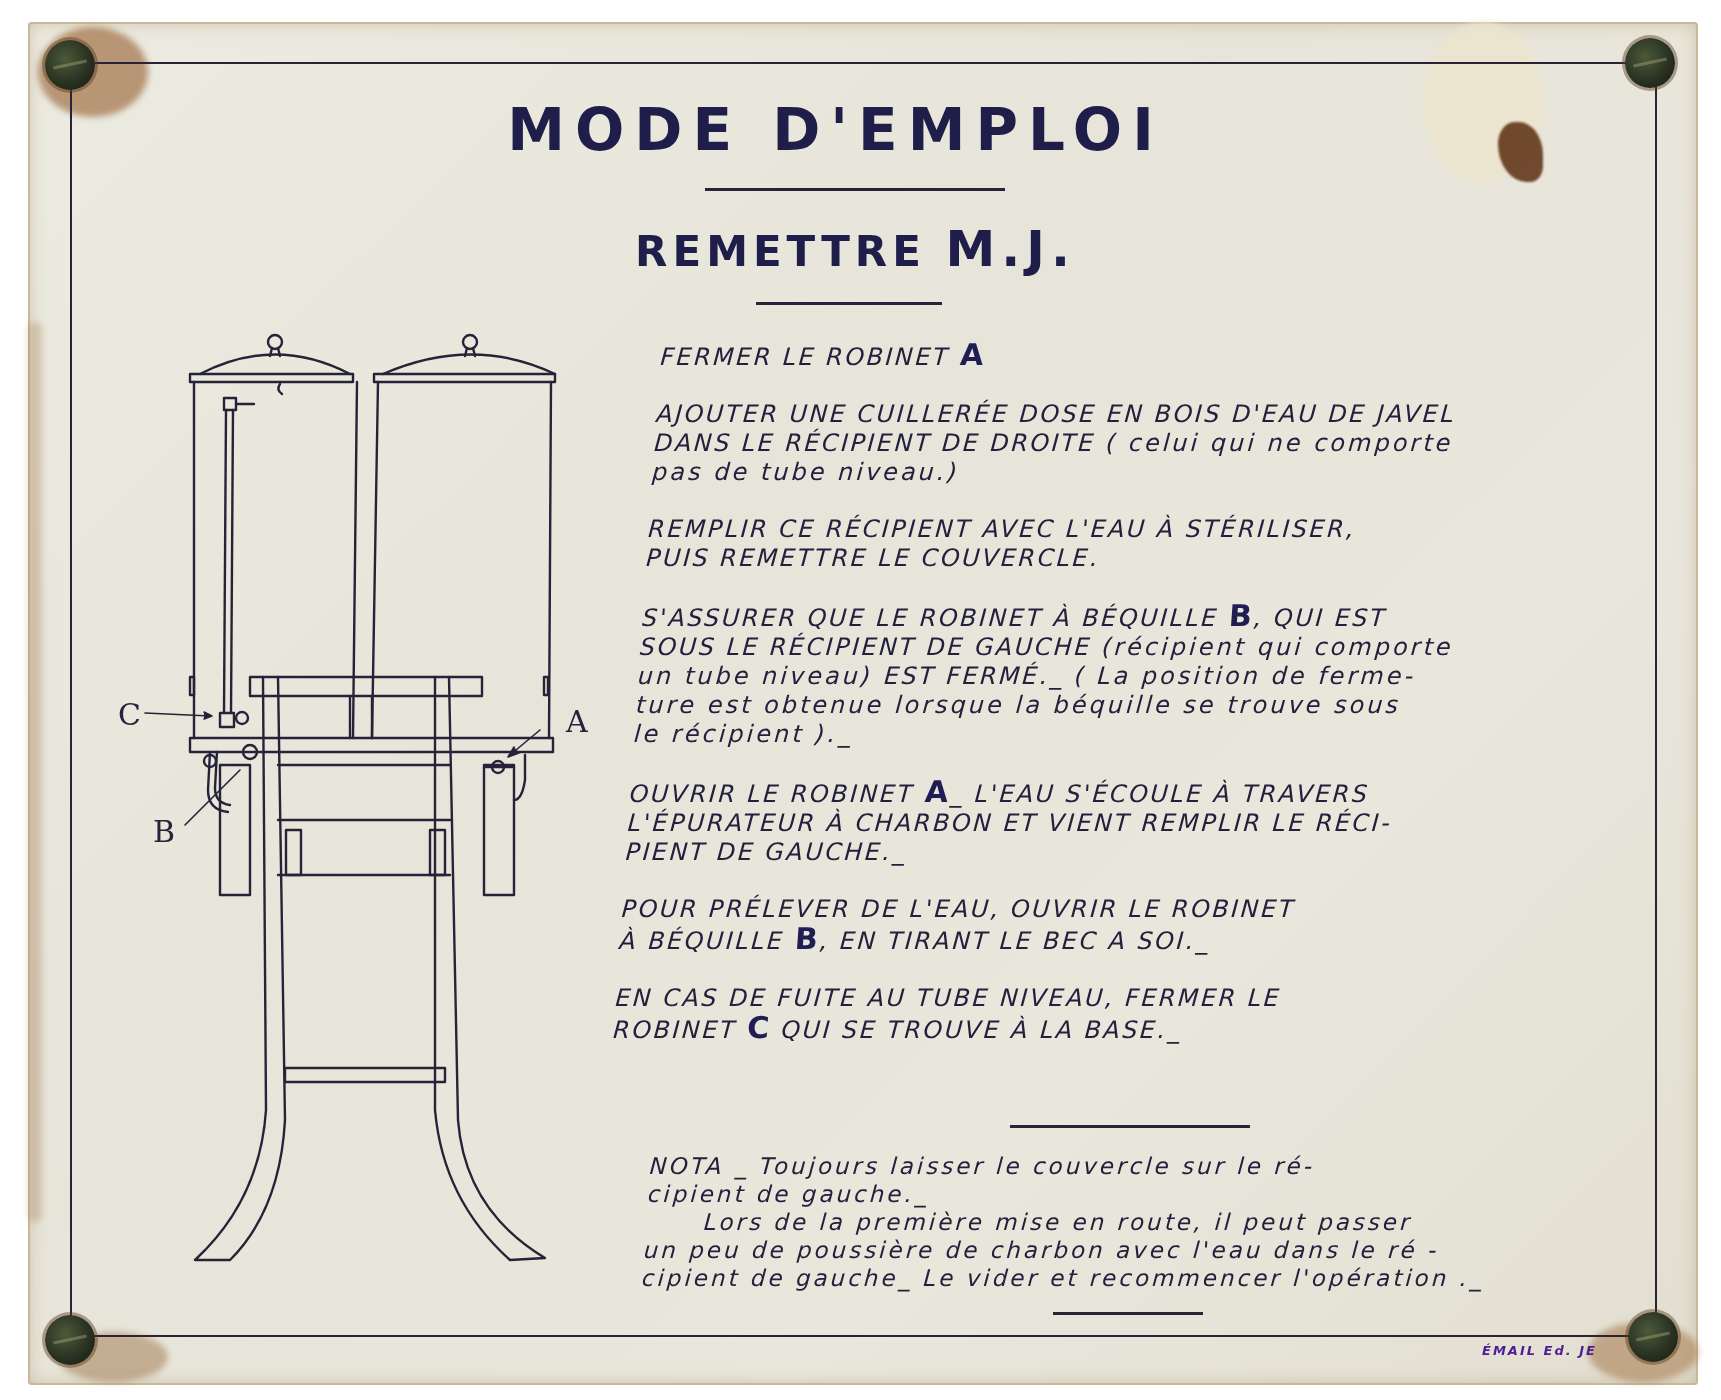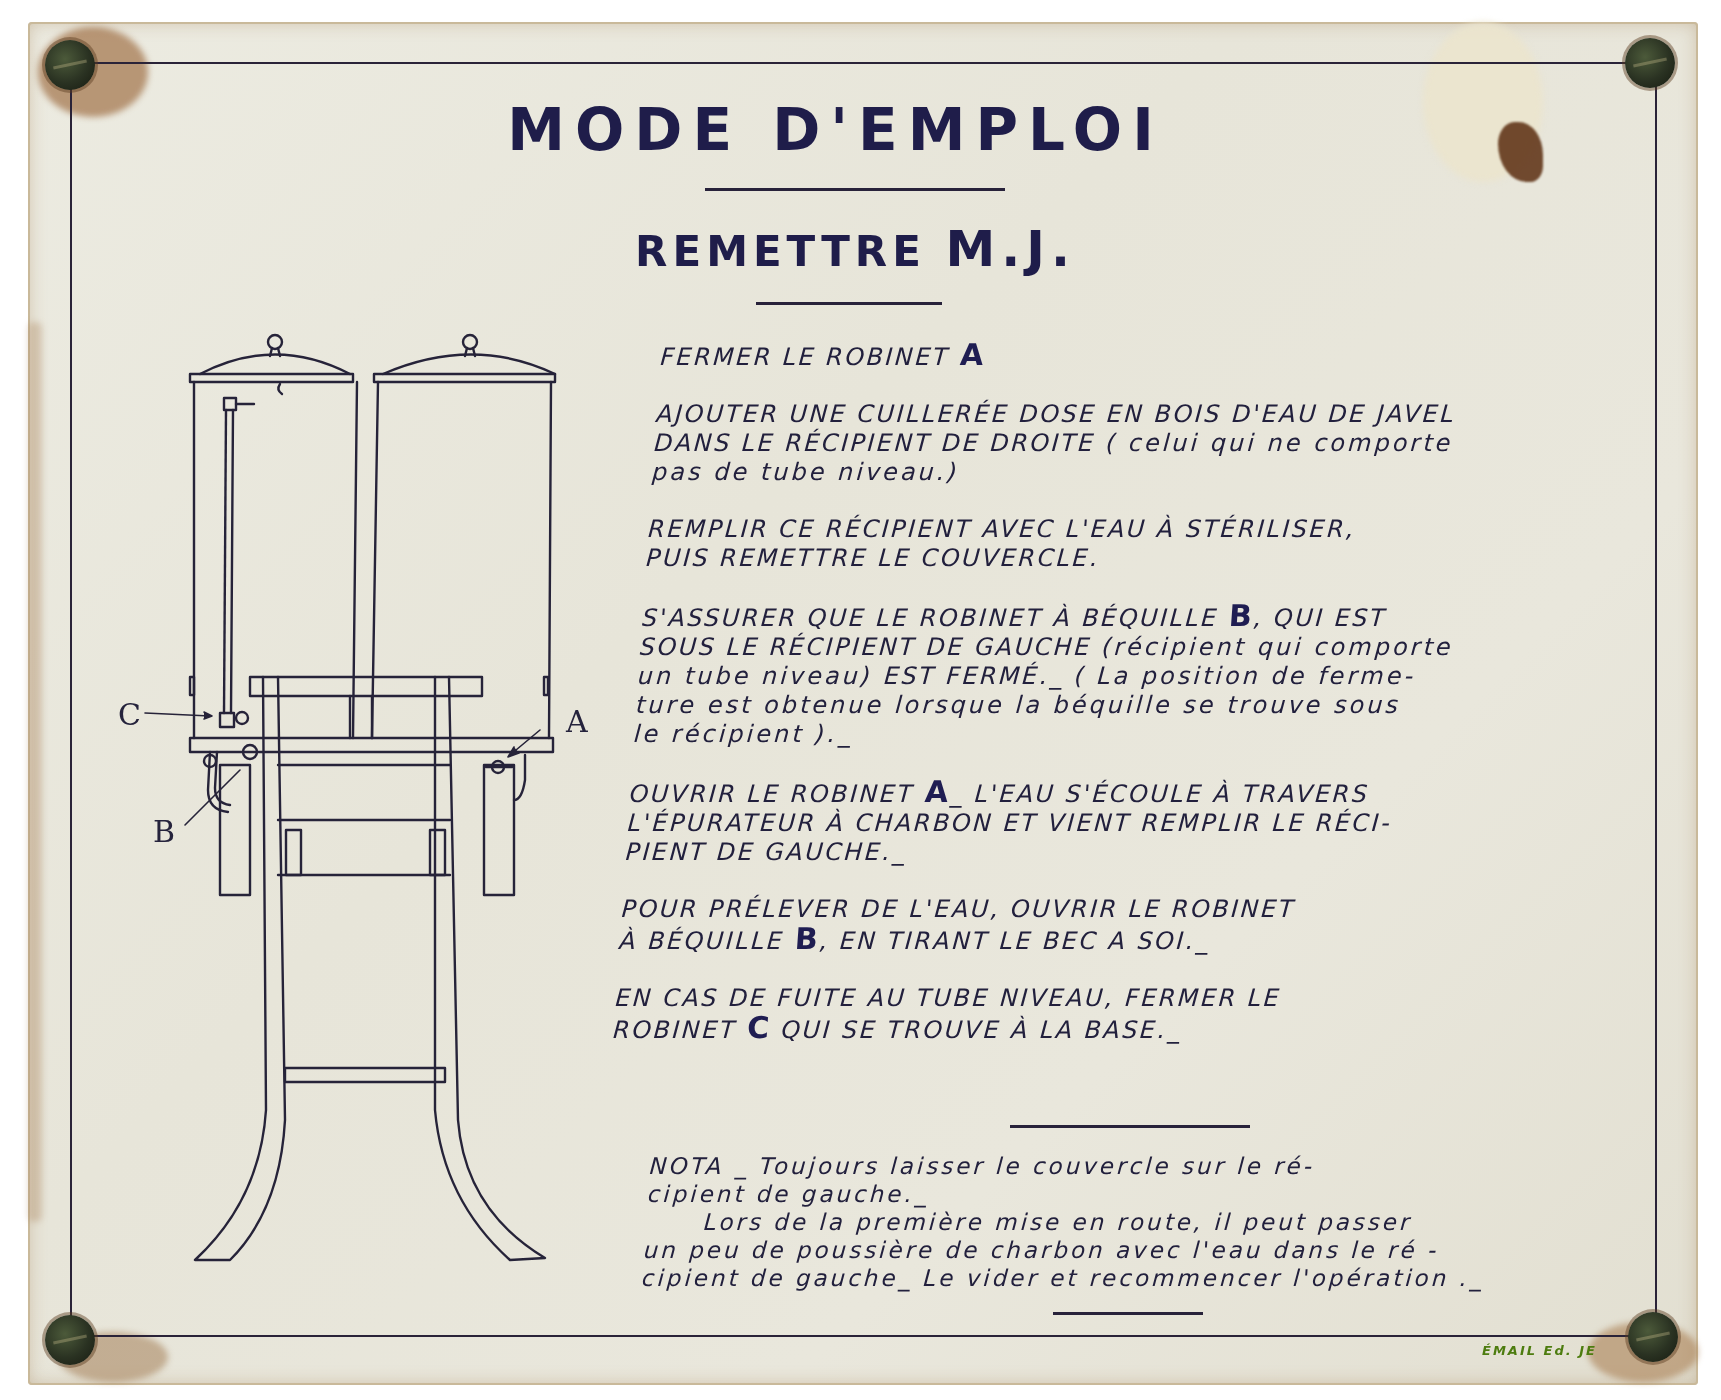--- a/index.html
+++ b/index.html
@@ -27,21 +27,21 @@
            line-height:29px; letter-spacing:2.4px; transform:skewX(-4deg); }
   .instr p { margin:0 0 28px 0; }
   .instr .big { font-weight:bold; font-style:normal; font-size:30px; color:#1f1d52; }
   .instr .lc { letter-spacing:3px; }
   .nota { position:absolute; left:646px; top:1152px; width:1000px; color:#22203d;
           font-family:"DejaVu Sans", sans-serif; font-style:italic; font-size:23px;
           line-height:28px; letter-spacing:3px; transform:skewX(-4deg); }
   .nota p { margin:0; }
   .nota .indent { text-indent:58px; }
   .maker { position:absolute; left:1482px; top:1343px; font-size:13px; font-weight:bold;
-           font-style:italic; color:#4d7c0f; letter-spacing:2px; }
+           font-style:italic; color:#4c1d95; letter-spacing:2px; }
   .diagram { position:absolute; left:100px; top:300px; }
   .lbl { font-family:"DejaVu Serif", serif; font-size:30px; fill:#25233c; }
 </style>
 </head>
 <body>
 
 <div class="plate">
   <div class="rust" style="left:10px;top:5px;width:110px;height:90px;background:rgba(140,80,30,.55);"></div>
   <div class="rust" style="left:1395px;top:0px;width:120px;height:160px;background:rgba(235,228,205,.9);"></div>
   <div class="rust" style="left:1470px;top:100px;width:45px;height:60px;background:rgba(90,45,15,.85);filter:blur(1px);border-radius:40% 60% 30% 70%;"></div>

